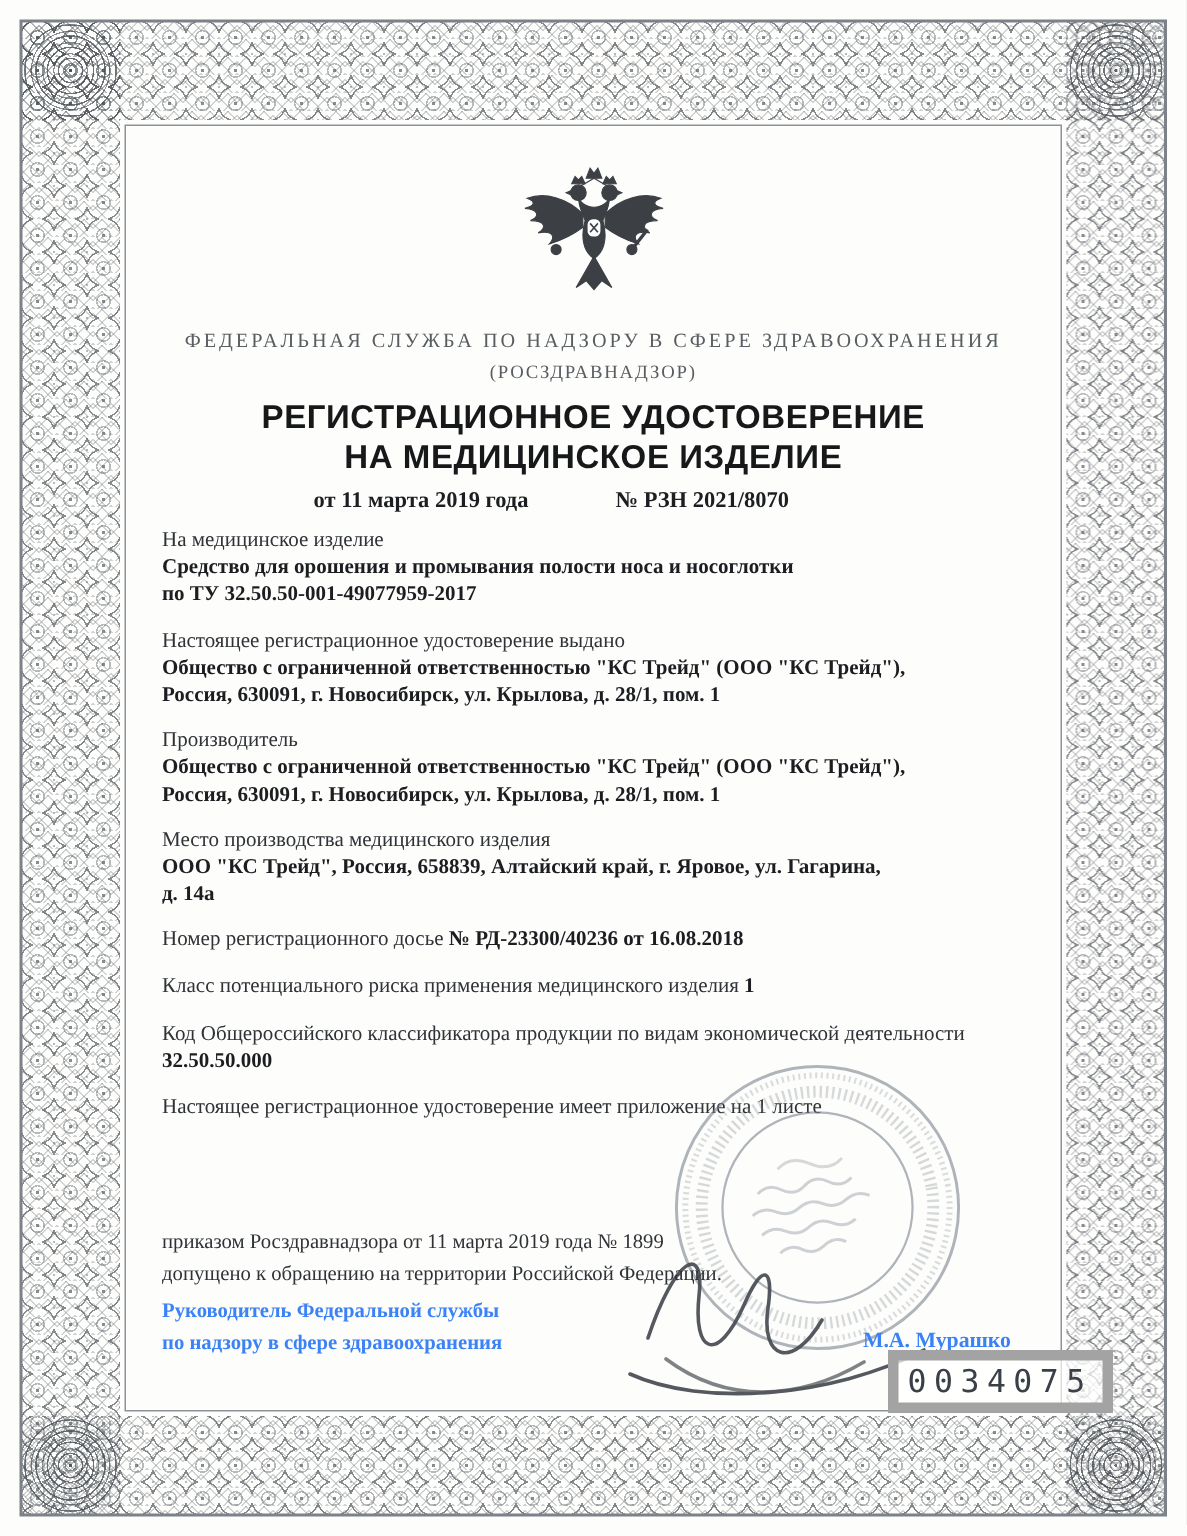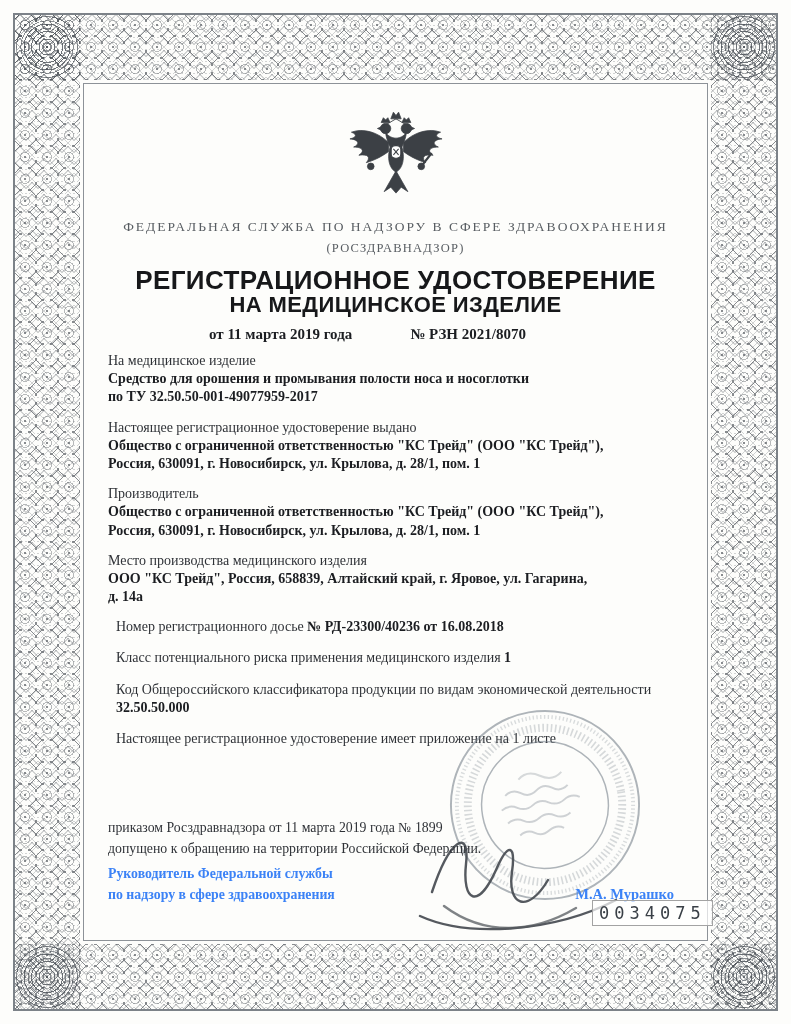--- a/index.html
+++ b/index.html
@@ -31,44 +31,44 @@
   .frame-inner{position:absolute;inset:83px;border:1px solid #8d9298;pointer-events:none;}
 
   .coat{position:absolute;top:104px;left:50%;transform:translateX(-50%);width:104px;height:98px;}
 
   .agency{position:absolute;left:70px;right:70px;text-align:center;color:#585d62;}
   .agency.l1{top:219px;font-size:13.5px;letter-spacing:2px;}
   .agency.l2{top:241px;font-size:12.5px;letter-spacing:1.2px;}
 
   .title{position:absolute;left:70px;right:70px;text-align:center;
     font-family:"Liberation Sans",sans-serif;font-weight:700;color:#17181a;}
-  .title.t1{top:265px;font-size:26px;letter-spacing:.4px;}
+  .title.t1{top:265px;font-size:22px;letter-spacing:.4px;}
   .title.t2{top:292px;font-size:22px;letter-spacing:.4px;}
 
   .numrow{position:absolute;top:326px;left:0;right:0;display:flex;justify-content:center;
     gap:58px;font-weight:700;font-size:15px;color:#1c1e22;transform:translateX(-28px);}
 
   .content{position:absolute;top:352px;left:108px;width:578px;font-size:14px;line-height:1.3;}
   .section{margin-bottom:12px;}
   .label{font-weight:400;color:#2f3237;}
   .value{font-weight:700;white-space:pre-line;color:#1b1d21;}
-  .inline-sec{margin:0 0 13px 8px;color:#2f3237;}
+  .inline-sec{margin:0 0 13px 0;color:#2f3237;}
   .inline-sec b{font-weight:700;color:#1b1d21;}
 
   .stamp{position:absolute;top:706px;left:446px;width:198px;height:198px;
     opacity:.58;transform:rotate(-10deg);}
   .signature{position:absolute;top:820px;left:404px;width:228px;height:122px;opacity:.92;}
 
   .footer{position:absolute;top:818px;left:108px;width:578px;font-size:13.8px;line-height:1.5;color:#2f3237;}
   .signer-row{display:flex;justify-content:space-between;align-items:flex-end;margin-top:5px;font-weight:700;color:#3b82f6;}
   .signer-name{margin-right:12px;font-size:14.5px;white-space:nowrap;}
 
   .serial{position:absolute;top:900px;left:592px;
-    font-family:"DejaVu Sans Mono",monospace;font-size:17px;letter-spacing:5px;
-    color:#3a4047;padding:2px 6px;border:1px solid #a3a3a3;background:rgba(255,255,255,.7);}
+    font-family:"DejaVu Sans Mono",monospace;font-size:21px;letter-spacing:5px;
+    color:#3a4047;padding:2px 6px;border:7px solid #a3a3a3;background:rgba(255,255,255,.7);}
 </style>
 </head>
 <body>
 
 <div class="doc">
 
   <div class="orn orn-top"></div>
   <div class="orn orn-bottom"></div>
   <div class="orn orn-left"></div>
   <div class="orn orn-right"></div>

